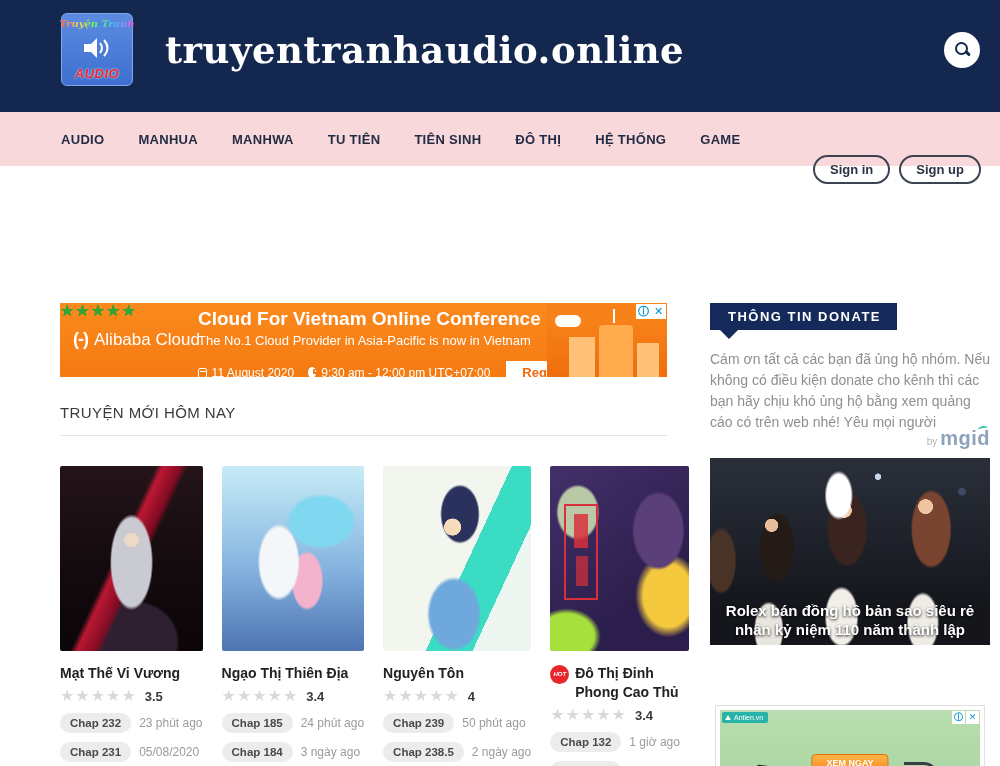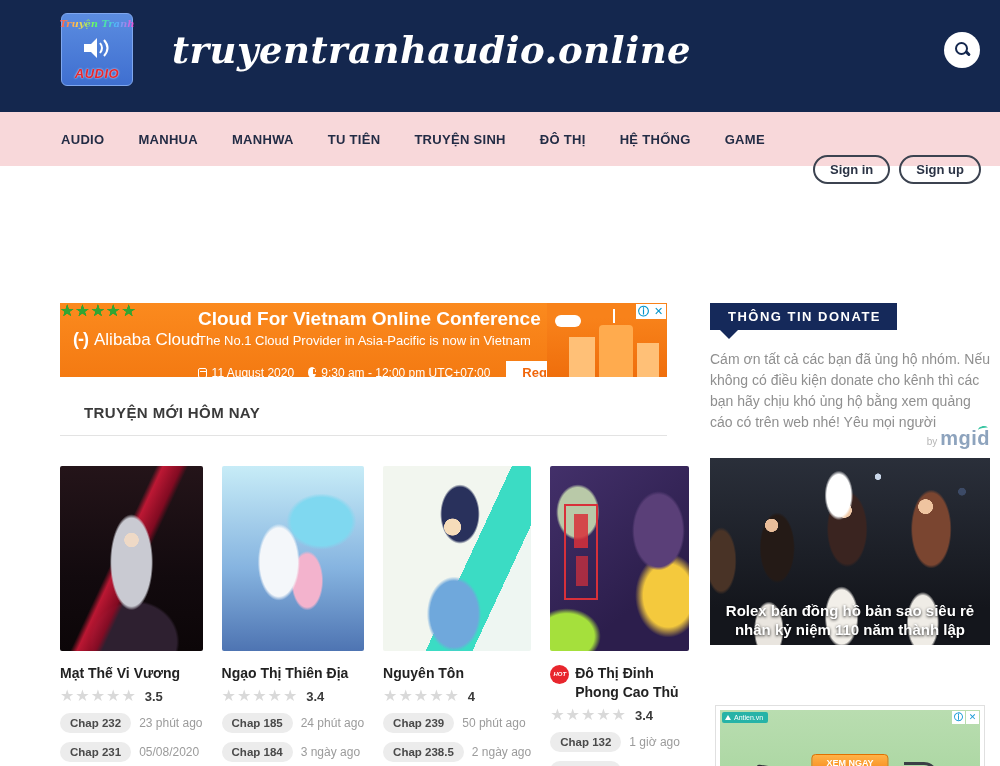--- a/index.html
+++ b/index.html
@@ -9,22 +9,22 @@
 
   
   .header { position:absolute; top:0; left:0; width:1000px; height:112px; background:#14274e; }
   .logo-box { position:absolute; left:61px; top:13px; width:72px; height:73px; border-radius:6px;
     background:linear-gradient(180deg,#5b8ce0,#3f6fd0); border:1px solid #7fa7ef;
     display:flex; flex-direction:column; align-items:center; justify-content:space-between; padding:4px 2px; }
   .logo-line1 { font-family:"DejaVu Serif",serif; font-style:italic; font-weight:bold; font-size:10px; white-space:nowrap;
     background:linear-gradient(90deg,#ff4d4d,#ffd24d,#4dff6e,#4db8ff,#ff4dd2); -webkit-background-clip:text; background-clip:text; color:transparent; }
   .logo-speaker { width:26px; height:22px; }
   .logo-line2 { font-style:italic; font-weight:bold; font-size:13px; color:#e8262d; letter-spacing:.5px; text-shadow:0 0 2px #fff; }
-  .site-title { position:absolute; left:172px; top:28px; font-family:"DejaVu Serif",serif; font-weight:bold;
-    font-size:37px; color:#ffffff; letter-spacing:.5px;font-style:italic; }
+  .site-title { position:absolute; left:165px; top:28px; font-family:"DejaVu Serif",serif; font-weight:bold;
+    font-size:37px; color:#ffffff; letter-spacing:.5px; }
   .search-btn { position:absolute; right:20px; top:32px; width:36px; height:36px; border-radius:50%; background:#fff;
     display:flex; align-items:center; justify-content:center; cursor:pointer; }
   .mag { position:relative; width:18px; height:18px; }
   .mag::before { content:""; position:absolute; left:2px; top:1px; width:9px; height:9px; border:2.5px solid #14274e; border-radius:50%; }
   .mag::after { content:""; position:absolute; left:12px; top:11px; width:6px; height:2.5px; background:#14274e; border-radius:2px; transform:rotate(45deg); }
 
   
   .nav { position:absolute; top:112px; left:0; width:1000px; height:54px; background:#f8d8da;
     display:flex; align-items:center; padding-left:61px; }
   .nav-item { font-size:13px; font-weight:bold; color:#232c45; margin-right:34px; letter-spacing:.3px; cursor:pointer; white-space:nowrap; }
@@ -57,21 +57,21 @@
   .bldg { position:absolute; bottom:0; background:#ffb25e; }
   .b1 { left:22px; width:26px; height:40px; background:#ffc077; }
   .b2 { left:52px; width:34px; height:52px; background:#ffab4e; border-radius:4px 4px 0 0; }
   .b3 { left:90px; width:22px; height:34px; background:#ffc077; }
   .ab-cloud { position:absolute; left:8px; top:12px; width:26px; height:12px; background:#fff; border-radius:8px; }
   .ab-flag { position:absolute; left:66px; top:6px; width:2px; height:14px; background:#fff; }
   .ad-chips { position:absolute; right:1px; top:1px; display:flex; }
   .chip { width:15px; height:15px; background:#fff; color:#0093c9; font-size:11px; line-height:15px; text-align:center; cursor:pointer; font-weight:bold; }
 
   
-  .section-title { margin-top:27px; font-size:15px; font-weight:bold; color:#3a3a3a; letter-spacing:.4px;margin-left:24px; }
+  .section-title { margin-top:27px; font-size:15px; font-weight:normal; color:#3a3a3a; letter-spacing:.4px; }
   .section-hr { margin-top:14px; border:none; border-top:1px solid #e3e3e3; width:607px; }
 
   
   .cards { margin-top:30px; display:grid; grid-template-columns:repeat(4,1fr); column-gap:19px; }
   .cover { width:100%; height:185px; border-radius:2px; position:relative; overflow:hidden; cursor:pointer; }
   .cover1 { background:
     radial-gradient(circle 10px at 50% 40%, #eed9c6 0 70%, rgba(0,0,0,0) 75%),
     radial-gradient(ellipse 36px 80px at 50% 52%, #c9cad2 0 55%, rgba(0,0,0,0) 60%),
     linear-gradient(115deg, rgba(0,0,0,0) 42%, rgba(205,25,55,.9) 45%, rgba(140,10,35,.9) 53%, rgba(0,0,0,0) 56%),
     radial-gradient(ellipse 60px 55px at 52% 95%, #2e2030 0 70%, rgba(0,0,0,0) 75%),
@@ -174,21 +174,21 @@
     <div class="search-btn">
       <span class="mag"></span>
     </div>
   </div>
 
   <div class="nav">
     <span class="nav-item">AUDIO</span>
     <span class="nav-item">MANHUA</span>
     <span class="nav-item">MANHWA</span>
     <span class="nav-item">TU TIÊN</span>
-    <span class="nav-item">TRUYỆN SINH</span>
+    <span class="nav-item">TIÊN SINH</span>
     <span class="nav-item">ĐÔ THỊ</span>
     <span class="nav-item">HỆ THỐNG</span>
     <span class="nav-item">GAME</span>
     <div class="auth">
       <button class="auth-btn">Sign in</button>
       <button class="auth-btn">Sign up</button>
     </div>
   </div>
 
   <div class="main-col">

